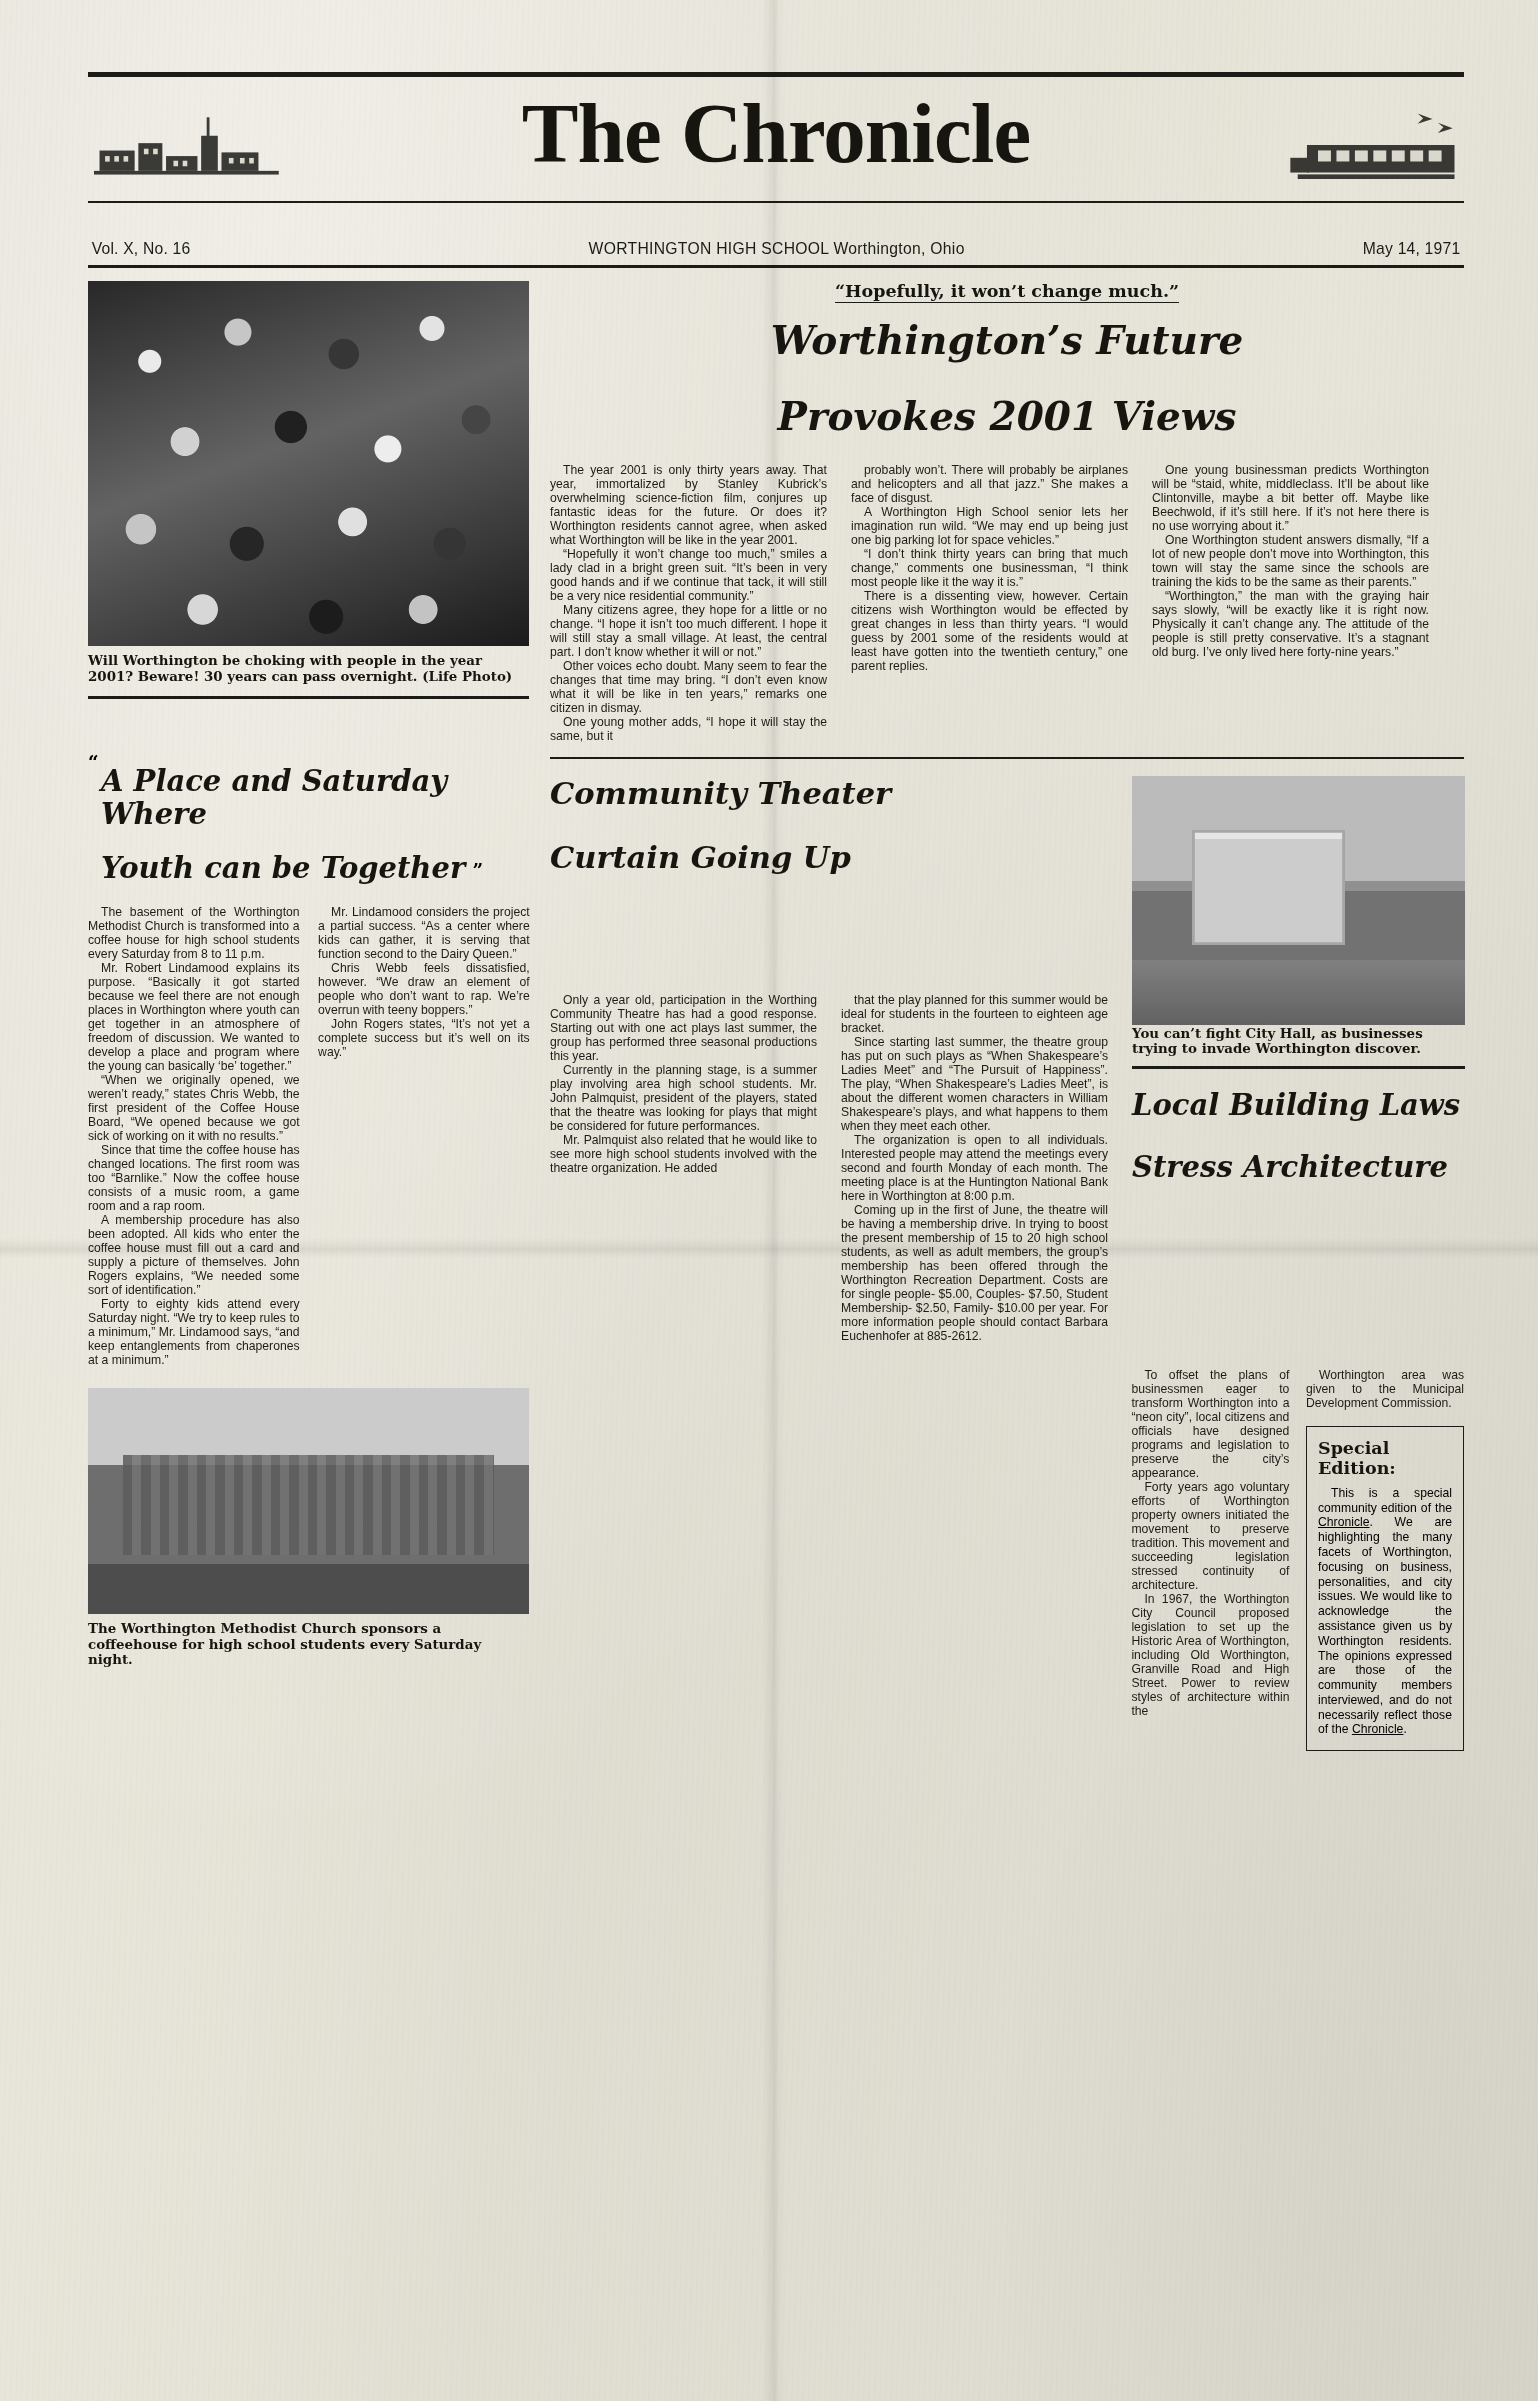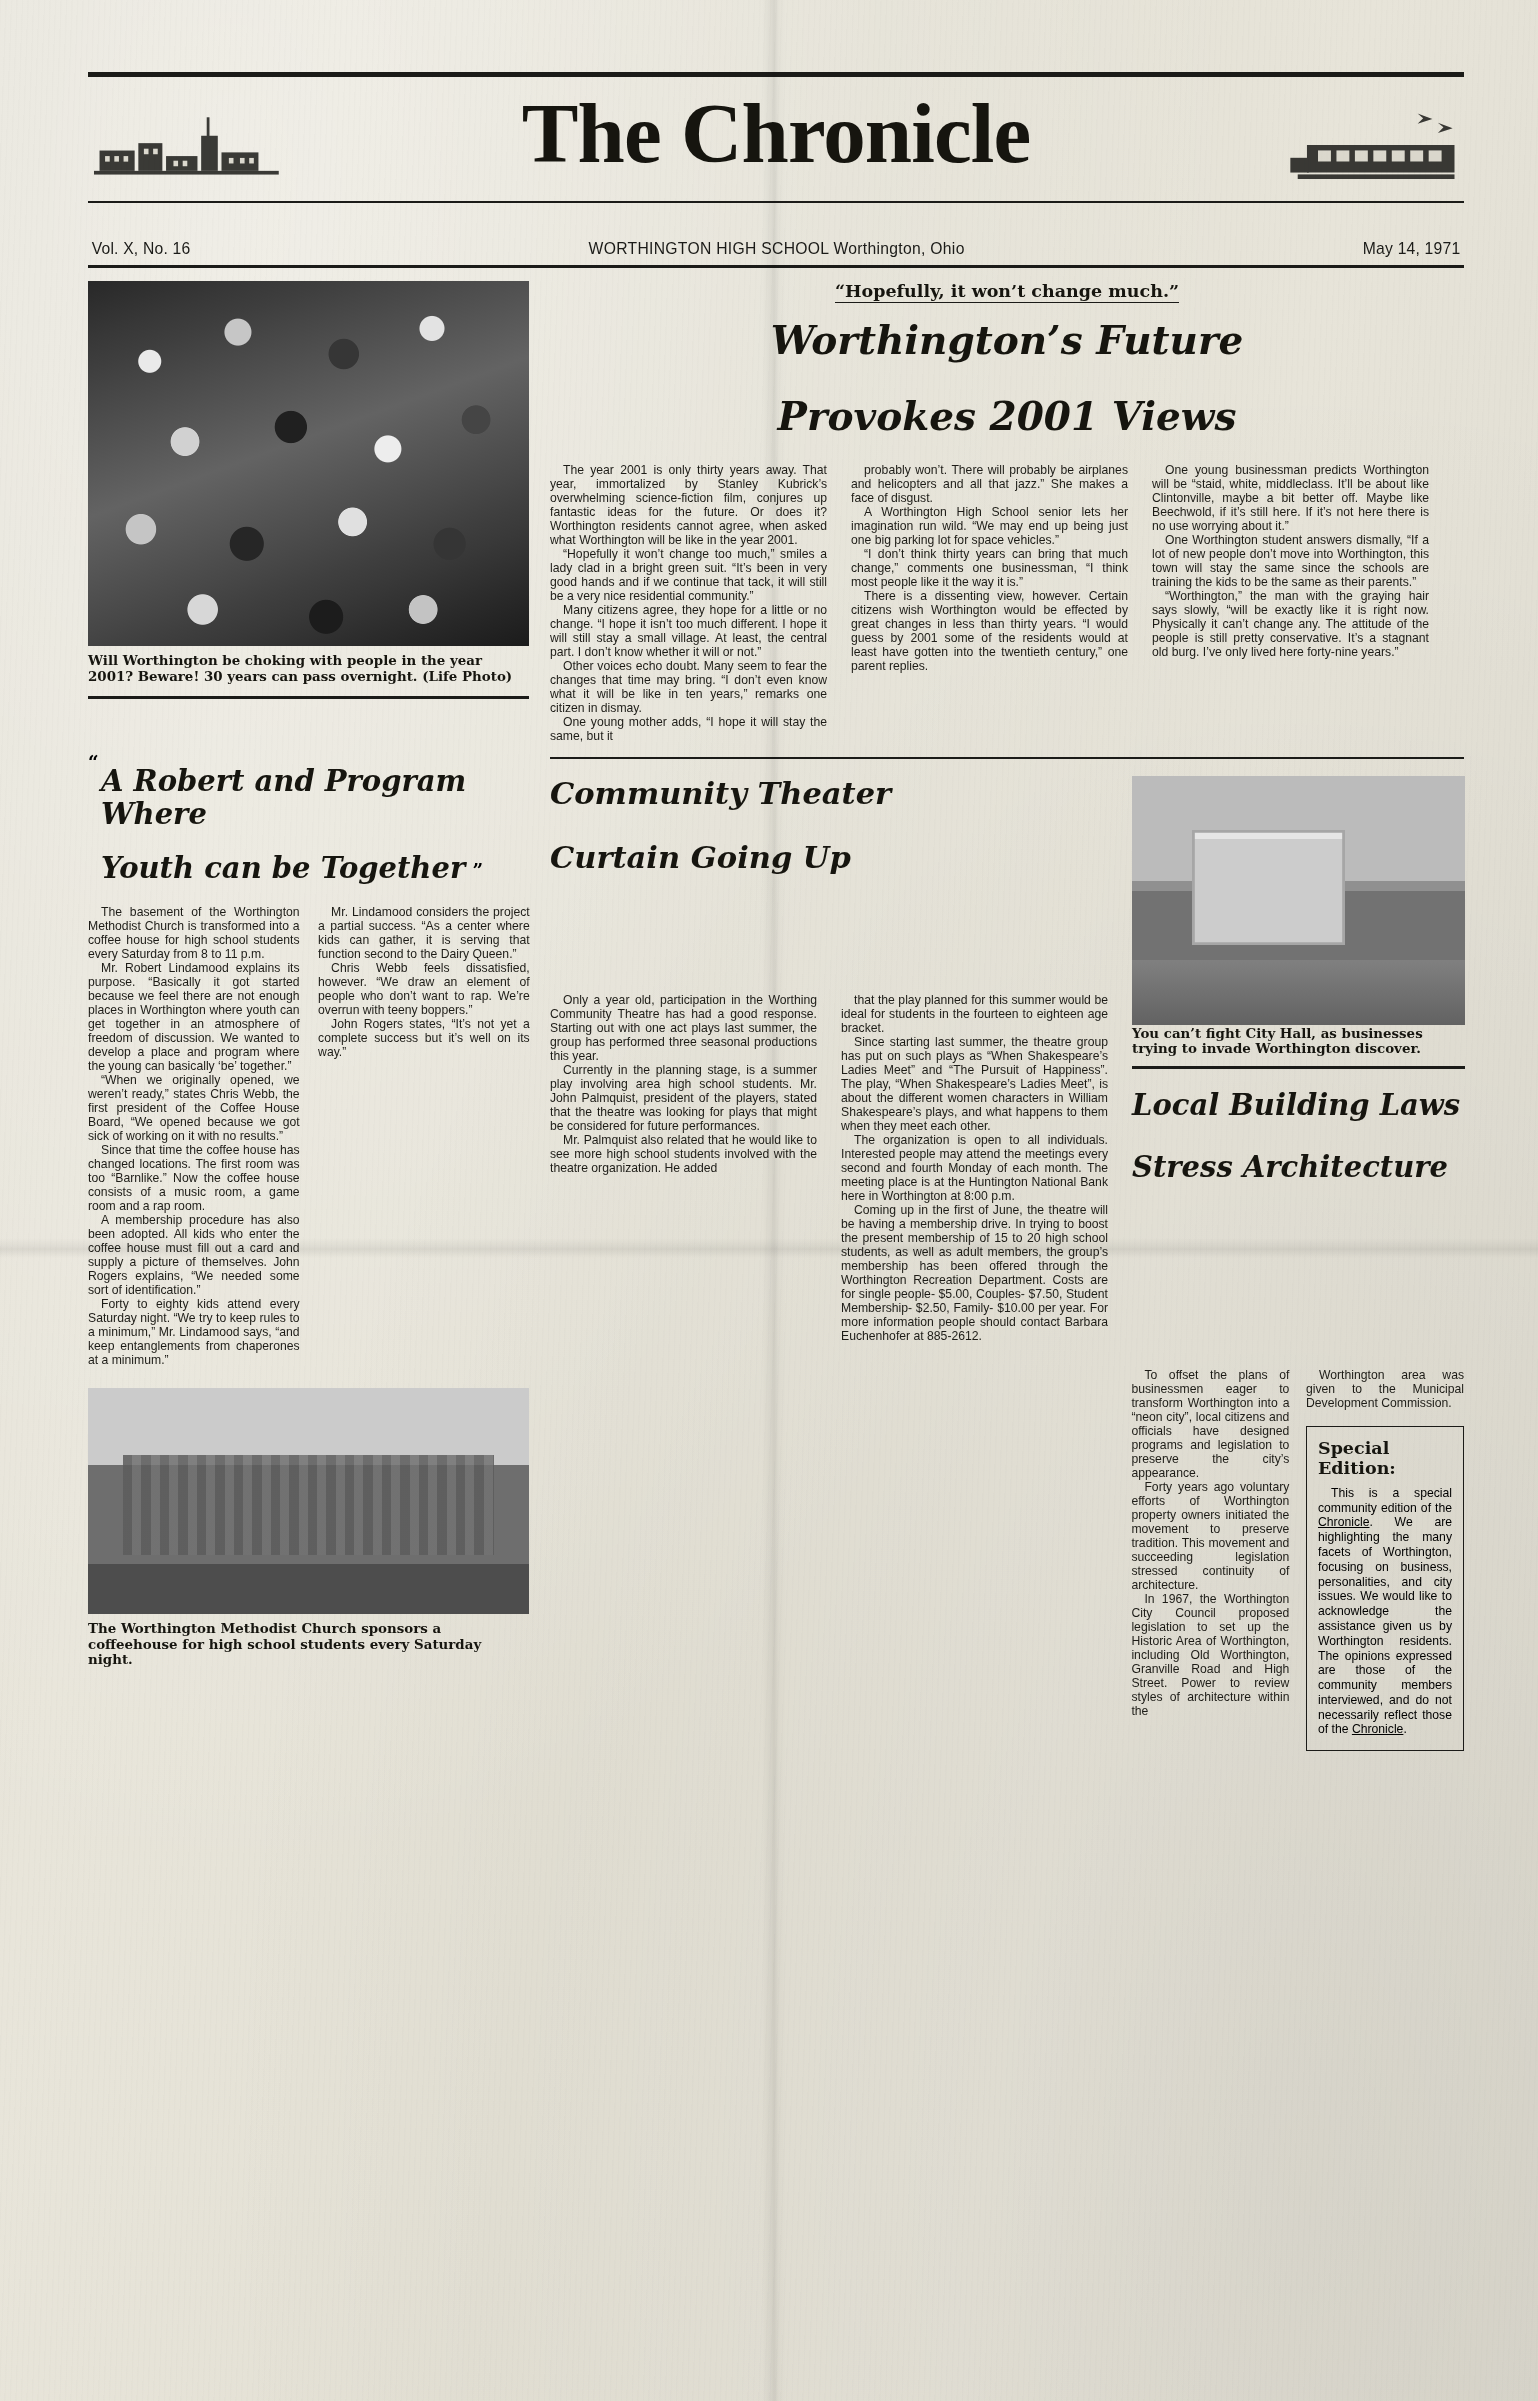--- a/index.html
+++ b/index.html
@@ -276,21 +276,21 @@
           </div>
         </div>
       </div>
     </div>
 
     <div style="display:flex;margin-top:14.8px;">
 
       <div style="width:462px;padding-right:20.3px;box-sizing:border-box;">
         <div style="position:relative;">
           <span class="serif" style="position:absolute;left:0;top:-13px;font-size:18.5px;font-weight:700;">“</span>
-          <div class="hl" style="font-size:29px;margin:7.4px 0 0 13px;">A Robert and Program Where</div>
+          <div class="hl" style="font-size:29px;margin:7.4px 0 0 13px;">A Place and Saturday Where</div>
           <div style="display:flex;align-items:flex-end;margin:20.3px 0 0 13px;">
             <div class="hl" style="font-size:29px;">Youth can be Together</div>
             <span class="serif" style="font-size:18.5px;font-weight:700;margin-left:7.4px;margin-bottom:3.7px;">”</span>
           </div>
         </div>
 
         <div style="display:flex;gap:18.5px;margin-top:20.3px;">
           <div class="body-col" style="width:212px;">
             <p>The basement of the Worthington Methodist Church is transformed into a coffee house for high school students every Saturday from 8 to 11 p.m.</p>
             <p>Mr. Robert Lindamood explains its purpose. “Basically it got started because we feel there are not enough places in Worthington where youth can get together in an atmosphere of freedom of discussion. We wanted to develop a place and program where the young can basically ‘be’ together.”</p>

